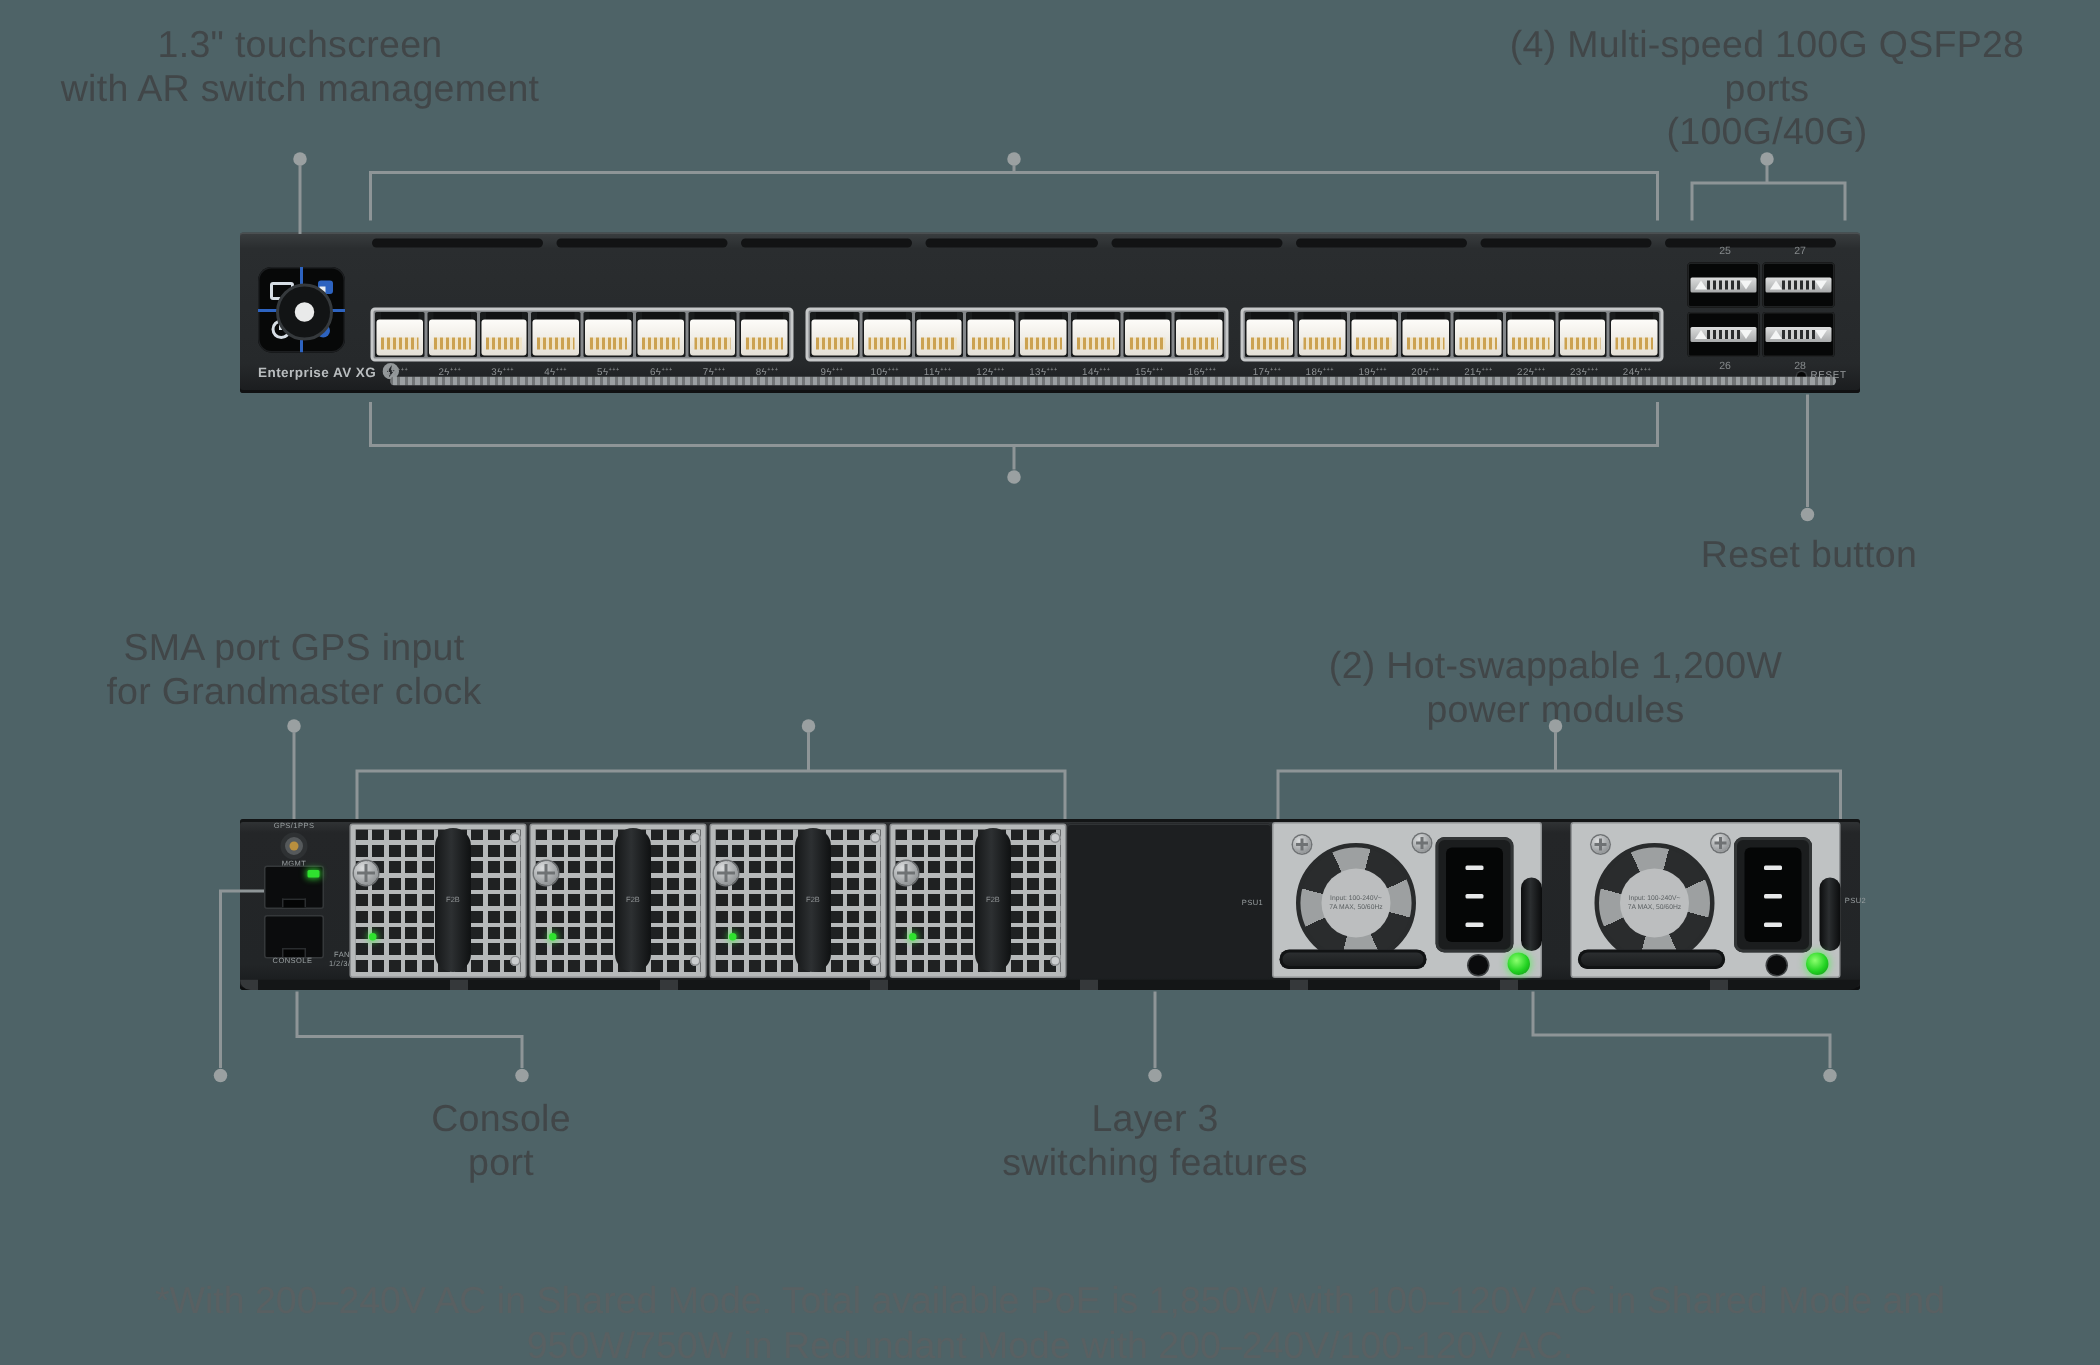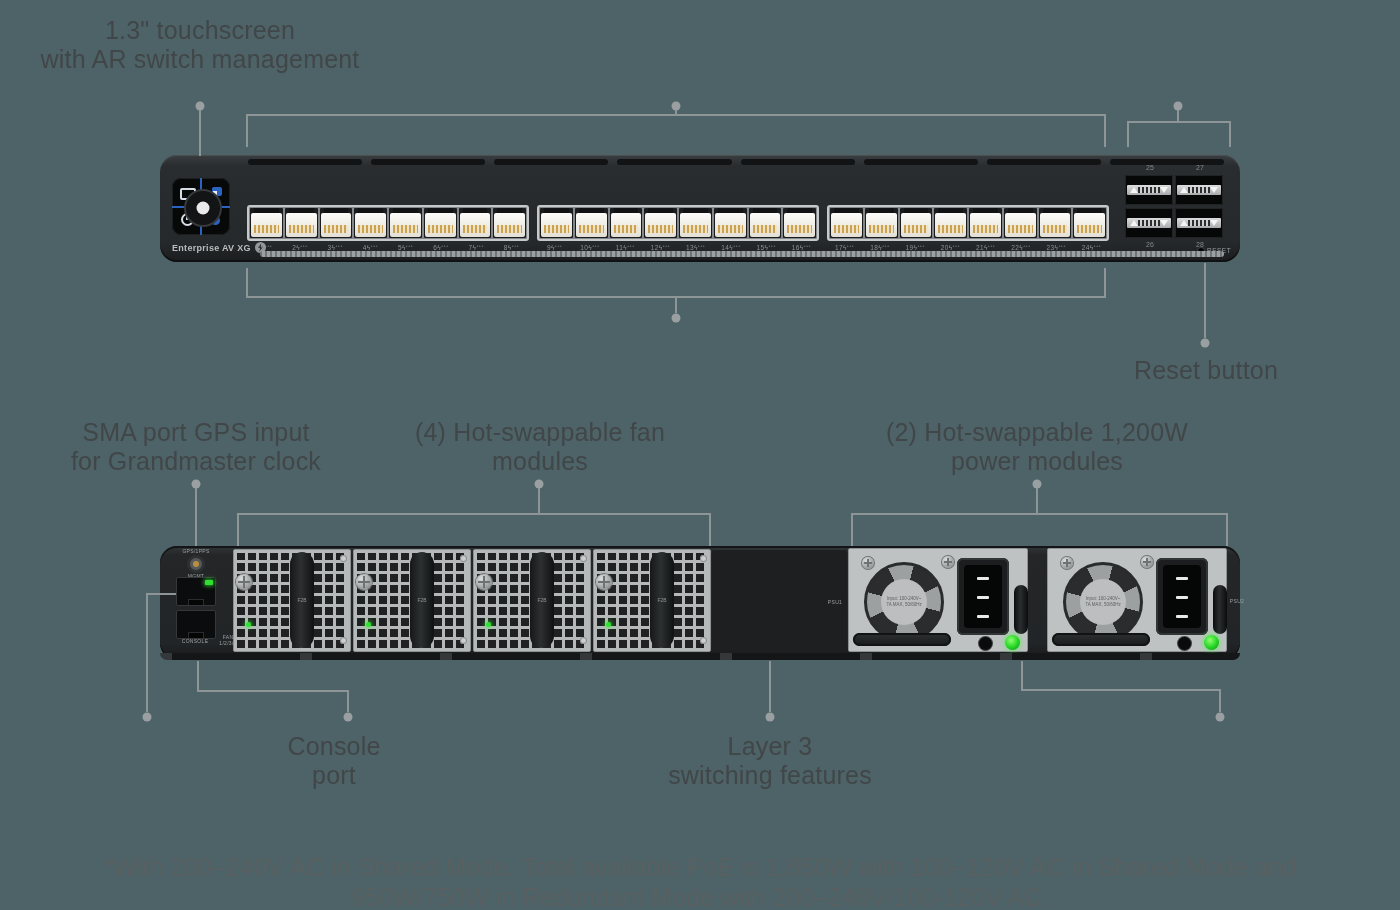--- a/index.html
+++ b/index.html
@@ -7,21 +7,21 @@
          font-family:"Liberation Sans", sans-serif;}
   
   .label{position:absolute;text-align:center;color:#414648;font-size:25px;line-height:29px;
          white-space:pre-line;letter-spacing:.2px;}
   .footer{position:absolute;text-align:center;color:#596062;font-size:25px;line-height:30px;}
   
   #callouts{position:absolute;left:0;top:0;z-index:6;pointer-events:none;}
   #callouts path{fill:none;stroke:#8e9597;stroke-width:2px;}
   #callouts circle{fill:#9aa0a1;stroke:none;}
   
-  .chassis{position:absolute;border-radius:17px;}
+  .chassis{position:absolute;border-radius:2px;}
   #front-switch{left:160px;top:155px;width:1080px;height:107px;
     background:linear-gradient(#3a3e40,#2a2d2f 10%,#26292b 82%,#1a1c1e);
     box-shadow:inset 0 1px 0 #4b4f51, inset 0 -2px 0 #101112;}
   #rear-switch{left:160px;top:546px;width:1080px;height:114px;
     background:linear-gradient(#333638,#242628 8%,#222527 85%,#17191b);
     box-shadow:inset 0 2px 0 #131516, inset 0 -2px 0 #0d0e0f;}
   
   .vents{position:absolute;left:88px;top:4px;width:976px;height:6px;display:flex;gap:9px;}
   .vent-slot{flex:1;background:#121314;border-radius:3px;}
   
@@ -118,26 +118,26 @@
   .rear-rim{position:absolute;left:0;right:0;bottom:0;height:7px;background:#141617;border-radius:0 0 7px 7px;
      background-image:repeating-linear-gradient(90deg,#35383a 0 12px,transparent 12px 140px);}
 </style>
 </head>
 <body>
 
 <div id="stage">
 
   <div class="label" style="left:20px;top:16px;width:360px">1.3" touchscreen
 with AR switch management</div>
+  <div class="label" style="left:978px;top:16px;width:400px">(4) Multi-speed 100G QSFP28 ports
+(100G/40G)</div>
   <div class="label" style="left:16px;top:418px;width:360px">SMA port GPS input
 for Grandmaster clock</div>
   <div class="label" style="left:1086px;top:356px;width:240px">Reset button</div>
-  <div class="label" style="left:390px;top:418px;width:300px">(4) Hot-swappable fan
-modules</div>
-  <div class="label" style="left:862px;top:418px;width:350px">(2) Hot-swappable 1,200W
+  <div class="label" style="left:862px;top:430px;width:350px">(2) Hot-swappable 1,200W
 power modules</div>
   <div class="label" style="left:259px;top:732px;width:150px">Console
 port</div>
   <div class="label" style="left:620px;top:732px;width:300px">Layer 3
 switching features</div>
   <div class="footer" style="left:40px;top:852px;width:1320px">*With 200–240V AC in Shared Mode. Total available PoE is 1,850W with 100–120V AC in Shared Mode and 950W/750W in Redundant Mode with 200–240V/100-120V AC.</div>
 
   <svg id="callouts" width="1400" height="910">
     <circle cx="200" cy="106" r="4.5"></circle>
     <path d="M200,110 L200,156"></path>

